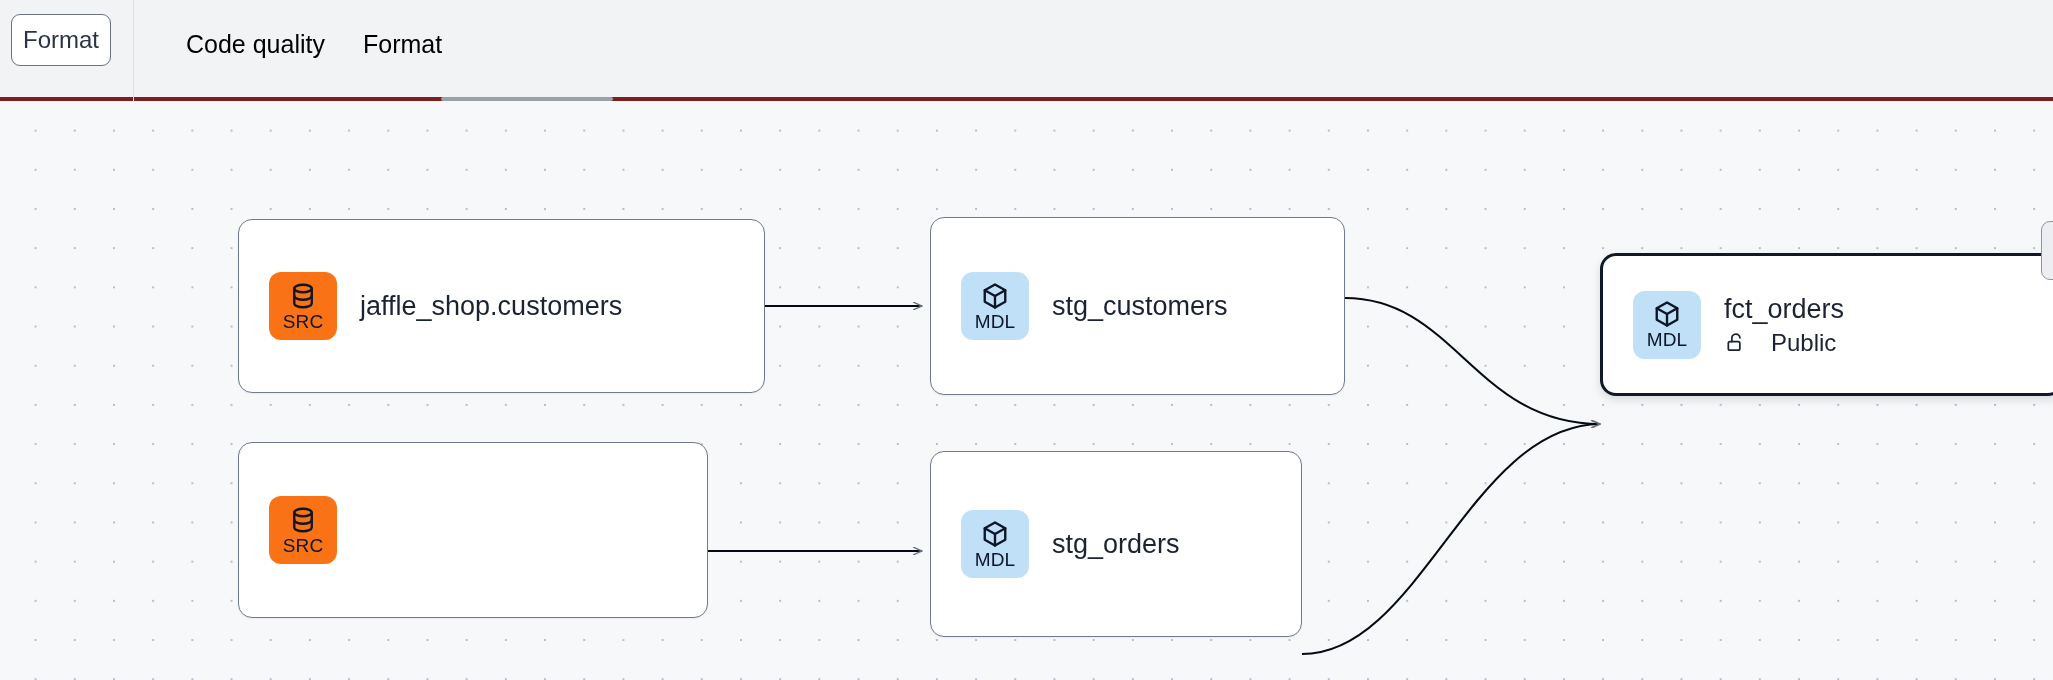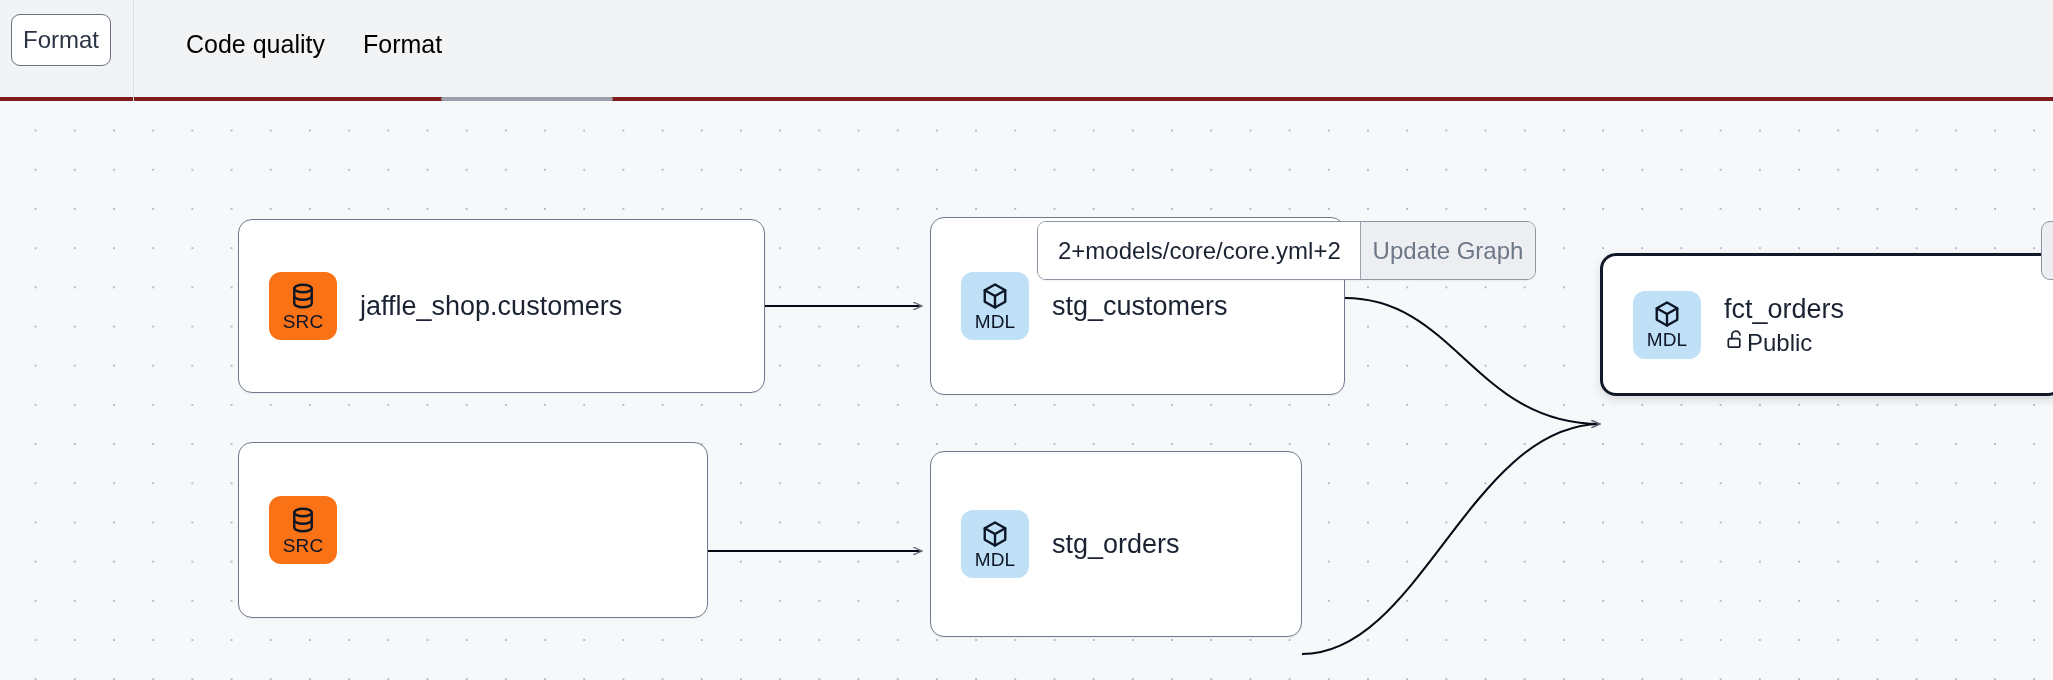--- a/index.html
+++ b/index.html
@@ -121,22 +121,22 @@
     justify-content: center;
   }
   .node-title {
     font-size: 27px;
     color: #1b2333;
     white-space: nowrap;
     line-height: 34px;
   }
   .node-sub {
     display: flex;
-    align-items: flex-start;
-    gap: 0;
+    align-items: center;
+    gap: 24px;
     font-size: 24px;
     color: #1b2333;
     line-height: 30px;
     margin-top: 2px;
   }
   .node-sub svg { display: block; }
 
   
   #graph-selector {
     position: absolute;
@@ -292,20 +292,16 @@
           <svg width="23" height="23" viewBox="0 0 24 24" fill="none" stroke="#1b2333" stroke-width="1.8" stroke-linecap="round" stroke-linejoin="round">
             <rect x="4.5" y="11" width="12" height="9" rx="1.8"></rect>
             <path d="M8.2 11V7.6A4.2 4.2 0 0 1 16.6 7.3"></path>
           </svg>
         </span>
         <span>Public</span>
       </div>
     </div>
   </div>
 
-  <div id="graph-selector">
-    <input id="graph-selector-input" type="text" value="2+models/core/core.yml+2" style="">
-    <button id="update-graph-button">Update Graph</button>
-  </div>
 
   <div id="right-partial-control"></div>
 
 </div>
 
 </body></html>

